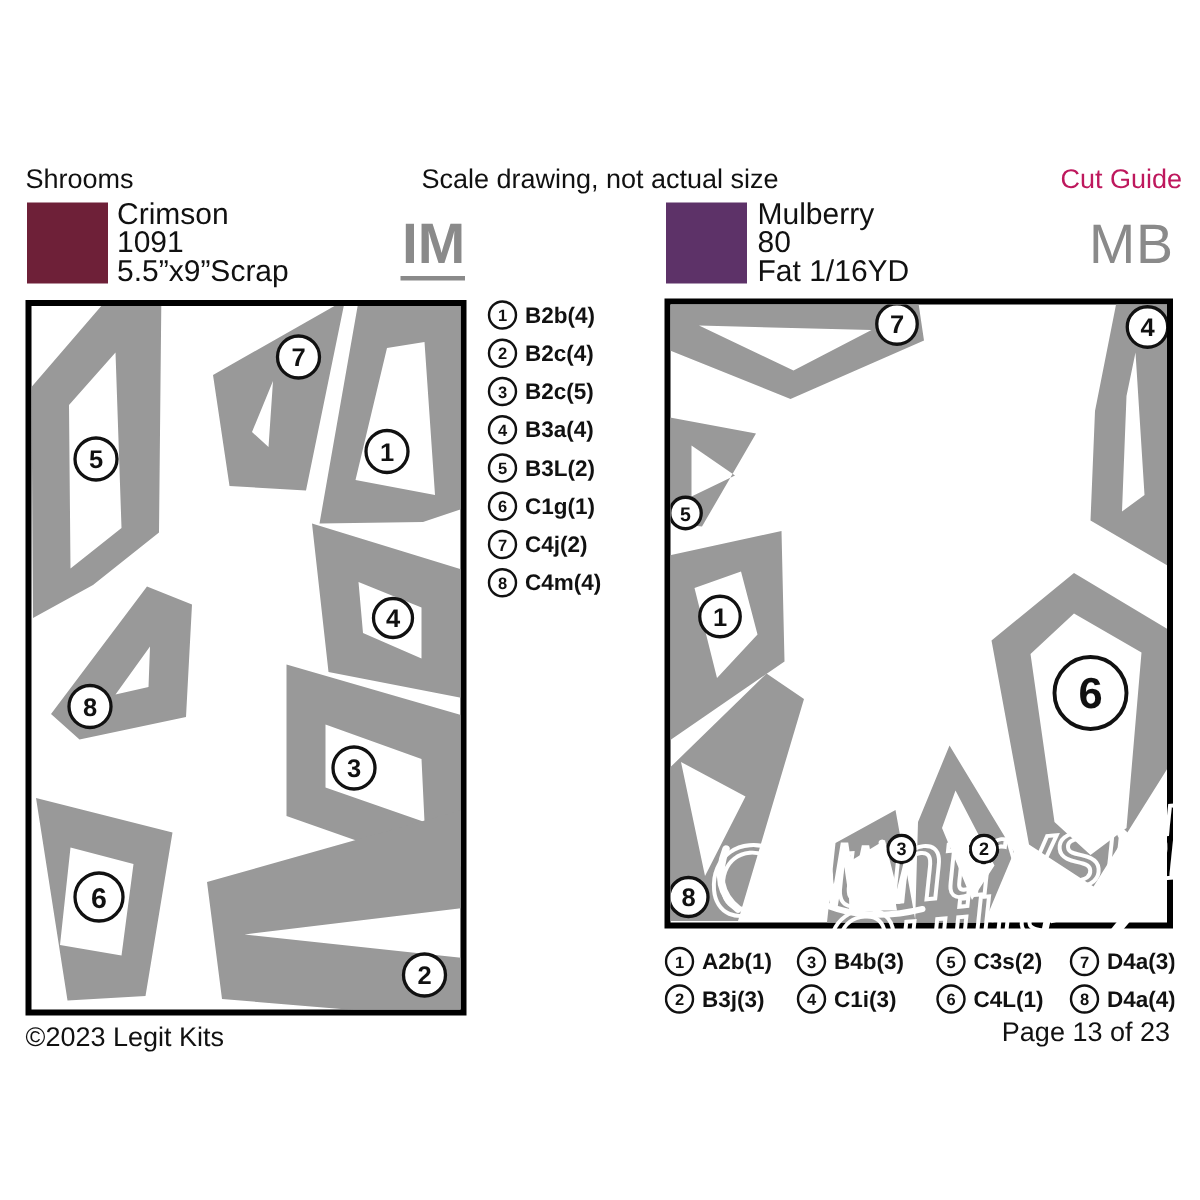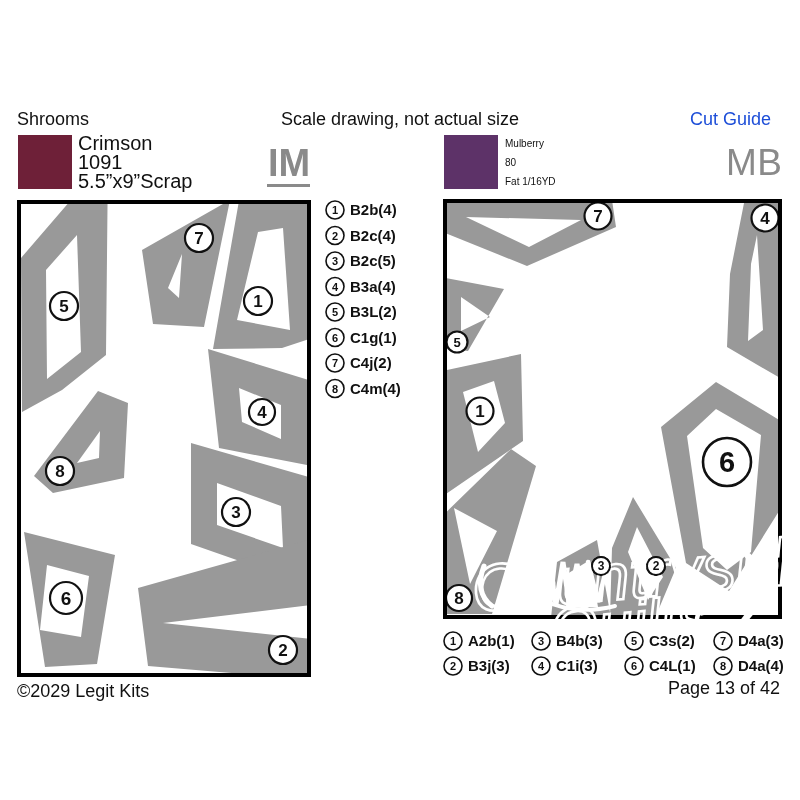--- a/index.html
+++ b/index.html
@@ -7,29 +7,29 @@
        font-family:"Liberation Sans",sans-serif;overflow:hidden;}
   .abs{position:absolute;}
   .b{font-weight:normal;}
   svg text{font-family:"Liberation Sans",sans-serif;}
 </style>
 </head>
 <body>
 
   <div class="abs b" style="left:17px;top:109px;font-size:18px;color:#111;">Shrooms</div>
   <div class="abs b" style="left:0;top:109px;width:800px;text-align:center;font-size:18px;color:#111;">Scale drawing, not actual size</div>
-  <div class="abs b" style="right:29px;top:109px;font-size:18px;color:#1d4ed8;">Cut Guide</div>
+  <div class="abs b" style="right:12px;top:109px;font-size:18px;color:#be185d;">Cut Guide</div>
 
   <div class="abs" style="left:18px;top:135px;width:54px;height:54px;background:#6e2038;"></div>
   <div class="abs b" style="left:78px;top:134px;font-size:20px;line-height:19px;color:#111;">Crimson<br>1091<br>5.5”x9”Scrap</div>
   <div class="abs" style="left:268px;top:144px;font-size:38px;line-height:1;color:#8a8a8a;font-weight:bold;">IM</div>
   <div class="abs" style="left:267px;top:184px;width:43px;height:3px;background:#8a8a8a;"></div>
 
   <div class="abs" style="left:444px;top:135px;width:54px;height:54px;background:#5d3268;"></div>
-  <div class="abs b" style="left:505px;top:134px;font-size:10px;line-height:19px;color:#111;">Mulberry<br>80<br>Fat 1/16YD</div>
+  <div class="abs b" style="left:505px;top:134px;font-size:20px;line-height:19px;color:#111;">Mulberry<br>80<br>Fat 1/16YD</div>
   <div class="abs" style="left:726px;top:144px;font-size:37px;line-height:1;letter-spacing:0.5px;color:#8a8a8a;">MB</div>
 
   <div class="abs" style="left:17px;top:200px;width:286px;height:469px;border:4px solid #000;">
     <svg width="286" height="469" viewBox="21 204 286 469">
       <g fill="#999" fill-rule="evenodd" stroke="none">
         <path d="M108,157 L106,355 L62,390 L22,412 L21,258 Z M77,235 L81,352 L47,379 L46,270 Z"></path>
         <path d="M230,200 L142,250 L153,324 L204,327 Z M182,254 L168,288 L179,298 Z"></path>
         <path d="M240,195 L312,195 L312,338 L282,348 L213,349 Z M258,232 L283,228 L290,330 L237,320 Z"></path>
         <path d="M208,349 L312,381 L312,466 L219,448 Z M239,388 L281,405 L281,439 L242,422 Z"></path>
         <path d="M191,443 L312,478 L312,578 L282,576 L191,544 Z M217,483 L281,506 L283,548 L217,525 Z"></path>
@@ -182,14 +182,14 @@
         <text x="206" y="17">C3s(2)</text>
         <text x="295" y="17">D4a(3)</text>
         <text x="25" y="42">B3j(3)</text>
         <text x="113" y="42">C1i(3)</text>
         <text x="206" y="42">C4L(1)</text>
         <text x="295" y="42">D4a(4)</text>
       </g>
     </svg>
   </div>
 
-  <div class="abs b" style="left:17px;top:681px;font-size:18px;color:#111;">©2029 Legit Kits</div>
-  <div class="abs b" style="right:20px;top:678px;font-size:18px;color:#111;">Page 13 of 42</div>
+  <div class="abs b" style="left:17px;top:681px;font-size:18px;color:#111;">©2023 Legit Kits</div>
+  <div class="abs b" style="right:20px;top:678px;font-size:18px;color:#111;">Page 13 of 23</div>
 
 </body></html>

